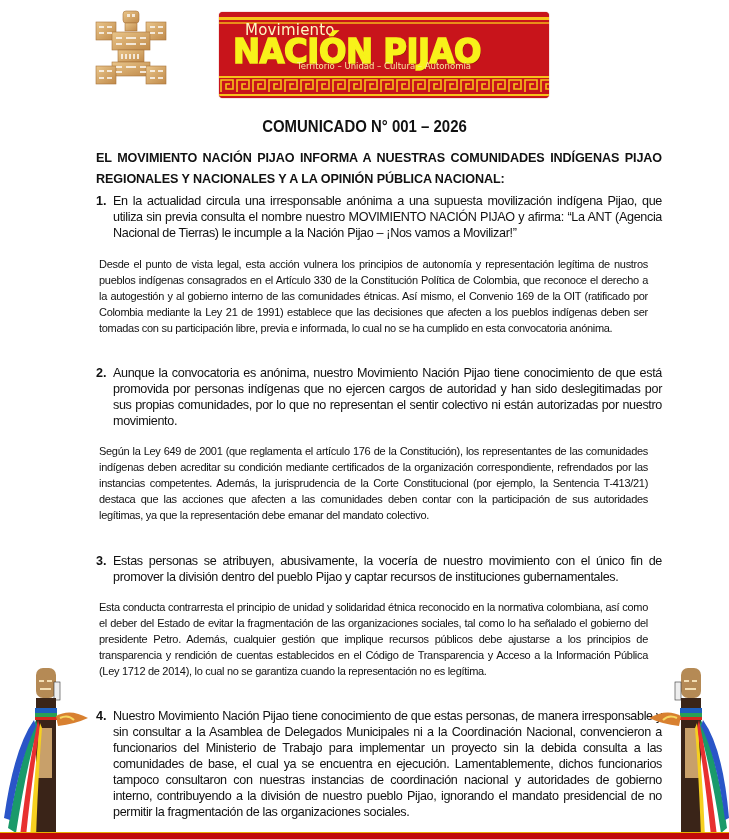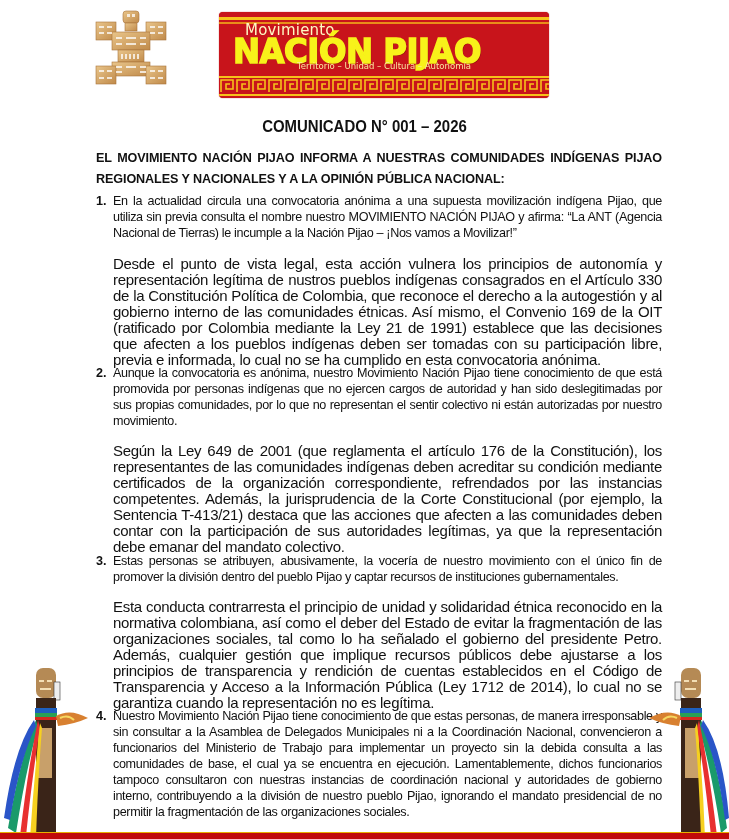--- a/index.html
+++ b/index.html
@@ -15,21 +15,21 @@
   .banner .tag { position: absolute; left: 0; right: 0; top: 49px; text-align: center; font-size: 8.5px; color: #fbe8a0; font-family: "DejaVu Sans", sans-serif; }
   .banner .greek { position: absolute; left: 0; right: 0; top: 64px; height: 16px; border-top: 2px solid #f6c21a; border-bottom: 2px solid #f6c21a; }
 
   
   .title { position: absolute; left: 0; width: 729px; top: 117px; text-align: center; font-size: 17px; font-weight: bold; font-family: "Liberation Sans", sans-serif; transform: scaleX(0.88); }
   .intro { position: absolute; left: 96px; width: 566px; top: 148px; font-size: 12.6px; font-weight: bold; line-height: 21px; text-align: justify; text-align-last: left; letter-spacing: -0.1px; }
 
   .item { position: absolute; left: 96px; width: 566px; font-size: 12.6px; line-height: 16px; text-align: justify; }
   .item .num { position: absolute; left: 0; top: 0; font-weight: bold; }
   .item .txt { margin-left: 17px; display: block; letter-spacing: -0.35px; }
-  .para { position: absolute; left: 113px; width: 549px; font-size: 15px; line-height: 16px; text-align: justify; letter-spacing: -0.3px; }
+  .para { position: absolute; left: 99px; width: 549px; font-size: 11px; line-height: 16px; text-align: justify; letter-spacing: -0.3px; }
 
   .footer-bar { position: absolute; left: 0; right: 0; bottom: 0; height: 6px; background: #c00a0a; border-top: 1px solid #e8b000; }
 
   
   .staff { position: absolute; top: 668px; width: 90px; height: 171px; }
   .staff.left { left: 0; }
   .staff.right { right: 0; }
 </style>
 </head>
 <body>
@@ -125,21 +125,21 @@
         </g>
     </svg>
   </div>
 </div>
 
 <div class="title">COMUNICADO N° 001 – 2026</div>
 <div class="intro">EL MOVIMIENTO NACIÓN PIJAO INFORMA A NUESTRAS COMUNIDADES INDÍGENAS PIJAO REGIONALES Y NACIONALES Y A LA OPINIÓN PÚBLICA NACIONAL:</div>
 
 <div class="item" style="top:193px;">
   <span class="num">1.</span>
-  <span class="txt">En la actualidad circula una convocatoria anónima a una supuesta movilización indígena Pijao, que utiliza sin previa consulta el nombre nuestro MOVIMIENTO NACIÓN PIJAO y afirma: “La ANT (Agencia Nacional de Tierras) le incumple a la Nación Pijao – ¡Nos vamos a Movilizar!”</span>
+  <span class="txt">En la actualidad circula una irresponsable anónima a una supuesta movilización indígena Pijao, que utiliza sin previa consulta el nombre nuestro MOVIMIENTO NACIÓN PIJAO y afirma: “La ANT (Agencia Nacional de Tierras) le incumple a la Nación Pijao – ¡Nos vamos a Movilizar!”</span>
 </div>
 <div class="para" style="top:256px;">Desde el punto de vista legal, esta acción vulnera los principios de autonomía y representación legítima de nustros pueblos indígenas consagrados en el Artículo 330 de la Constitución Política de Colombia, que reconoce el derecho a la autogestión y al gobierno interno de las comunidades étnicas. Así mismo, el Convenio 169 de la OIT (ratificado por Colombia mediante la Ley 21 de 1991) establece que las decisiones que afecten a los pueblos indígenas deben ser tomadas con su participación libre, previa e informada, lo cual no se ha cumplido en esta convocatoria anónima.</div>
 
 <div class="item" style="top:365px;">
   <span class="num">2.</span>
   <span class="txt">Aunque la convocatoria es anónima, nuestro Movimiento Nación Pijao tiene conocimiento de que está promovida por personas indígenas que no ejercen cargos de autoridad y han sido deslegitimadas por sus propias comunidades, por lo que no representan el sentir colectivo ni están autorizadas por nuestro movimiento.</span>
 </div>
 <div class="para" style="top:443px;">Según la Ley 649 de 2001 (que reglamenta el artículo 176 de la Constitución), los representantes de las comunidades indígenas deben acreditar su condición mediante certificados de la organización correspondiente, refrendados por las instancias competentes. Además, la jurisprudencia de la Corte Constitucional (por ejemplo, la Sentencia T-413/21) destaca que las acciones que afecten a las comunidades deben contar con la participación de sus autoridades legítimas, ya que la representación debe emanar del mandato colectivo.</div>
 
 <div class="item" style="top:553px;">

